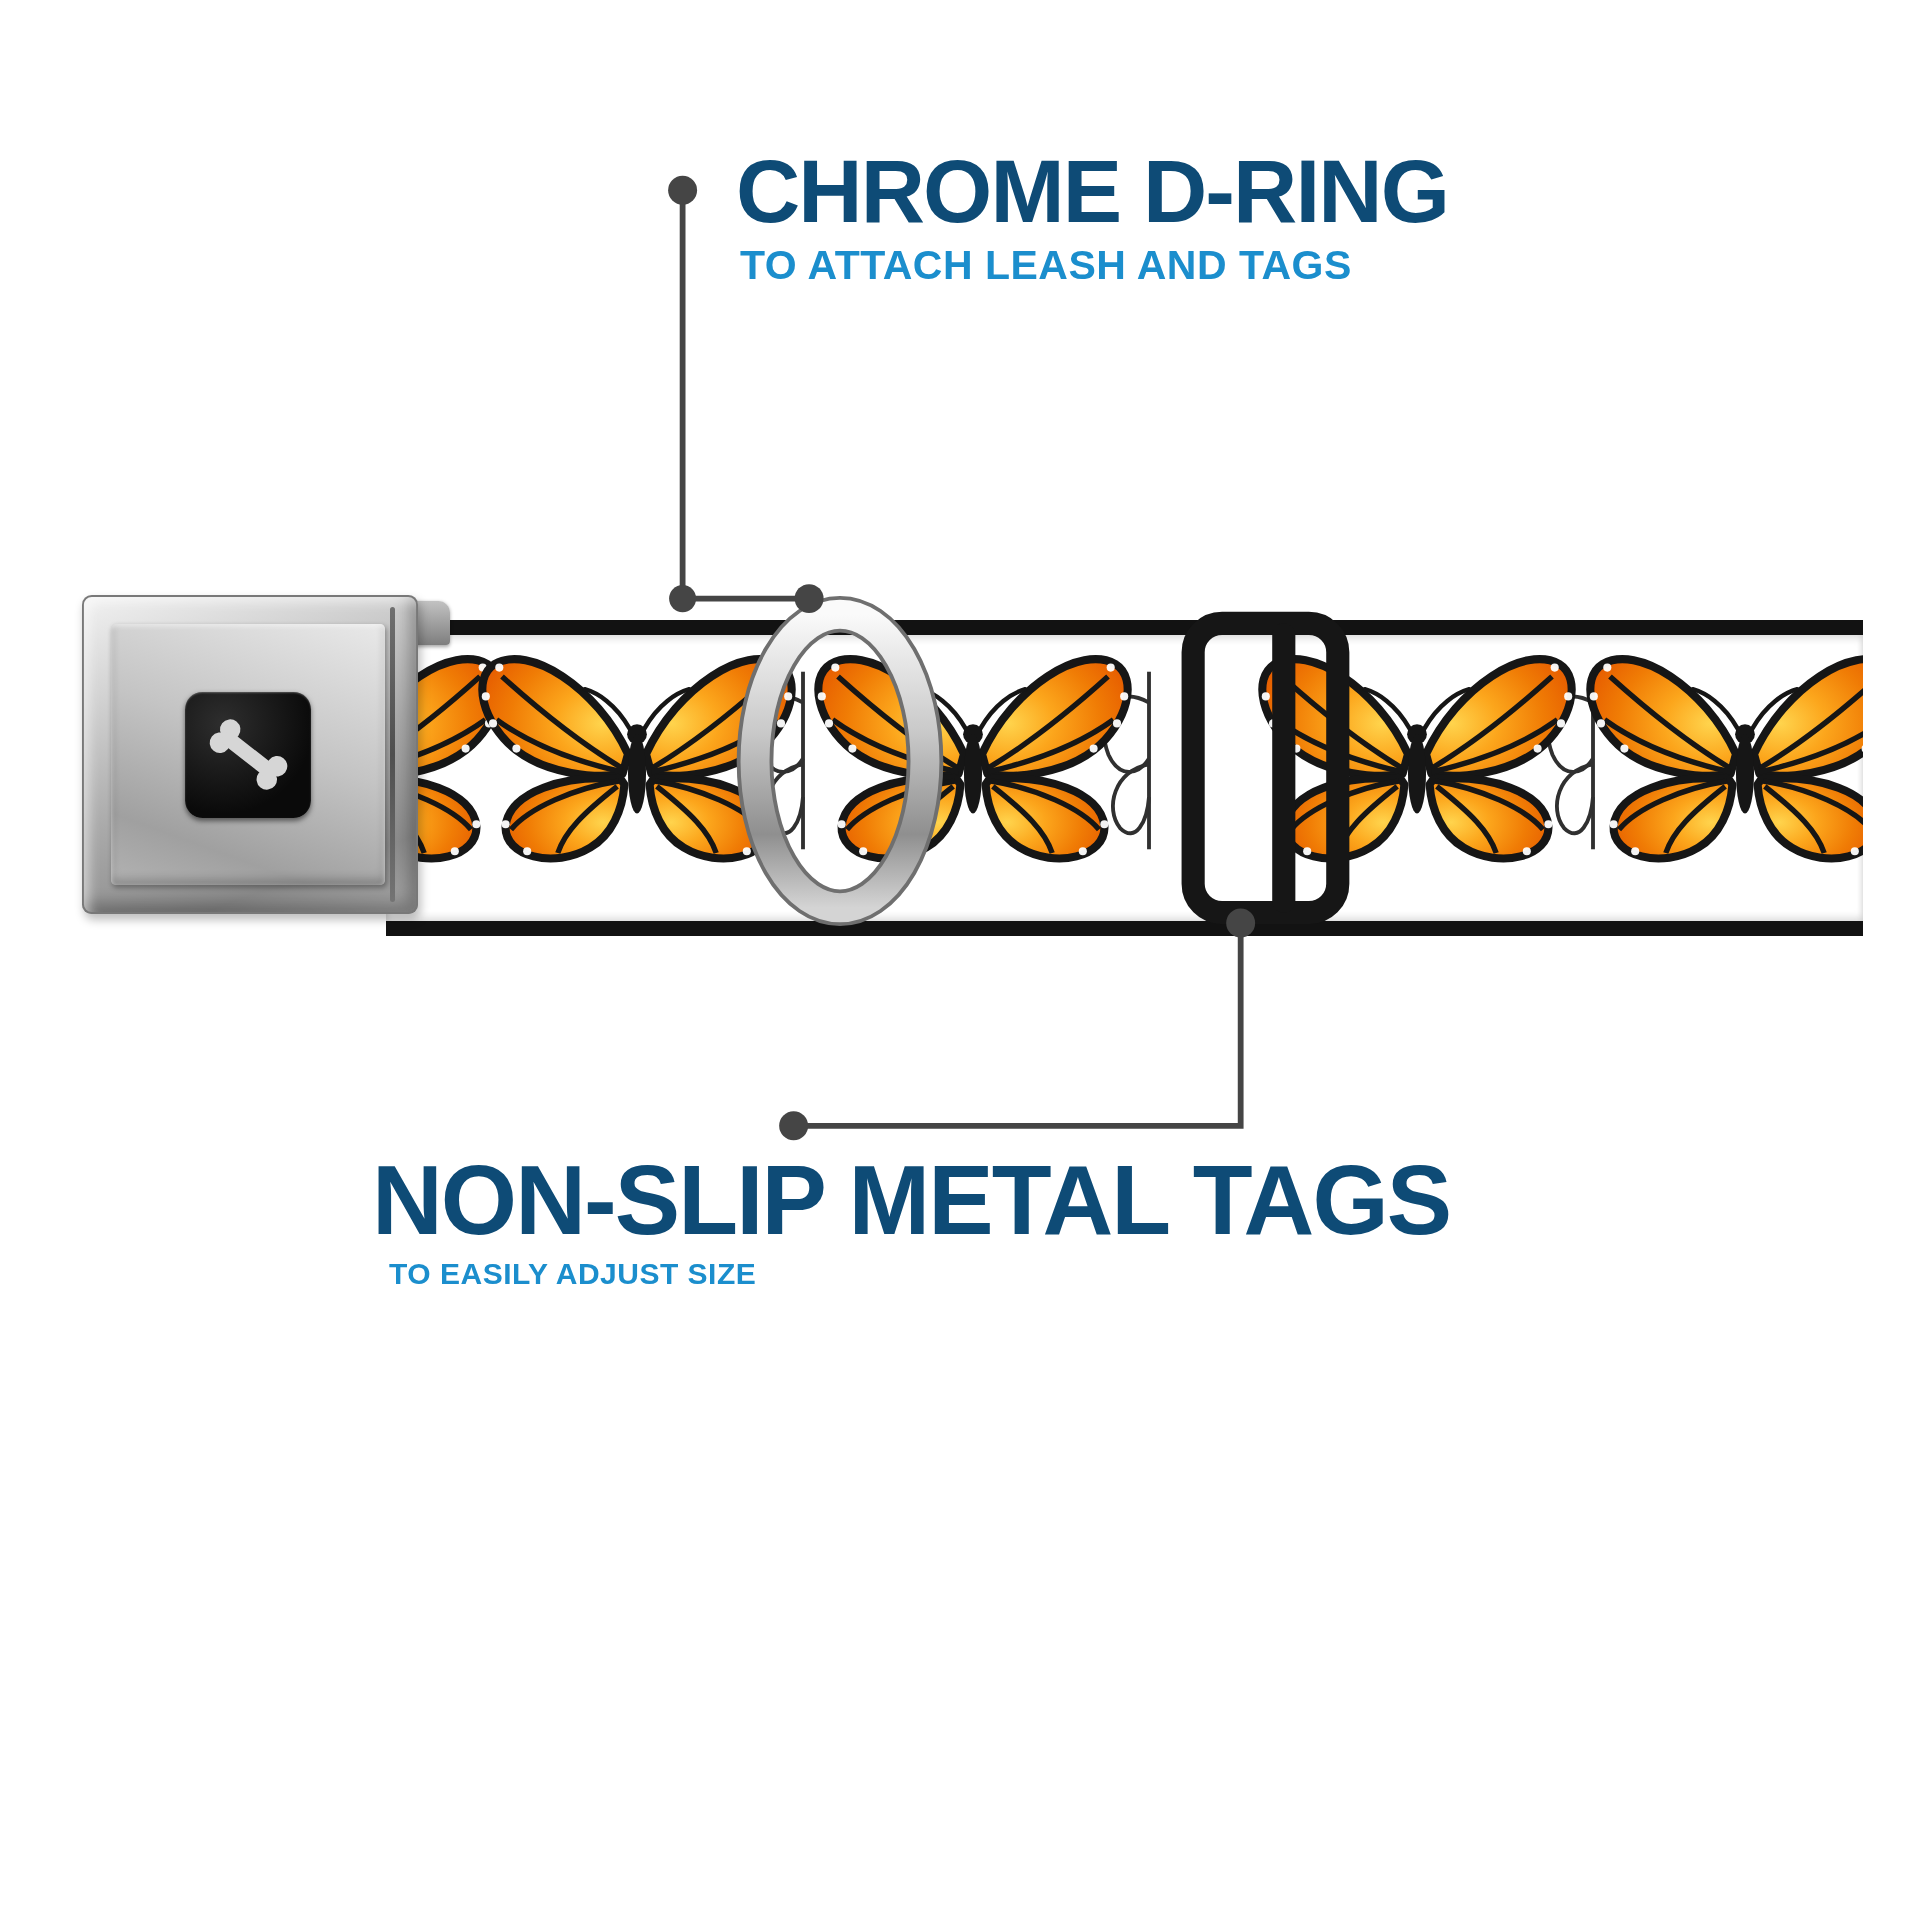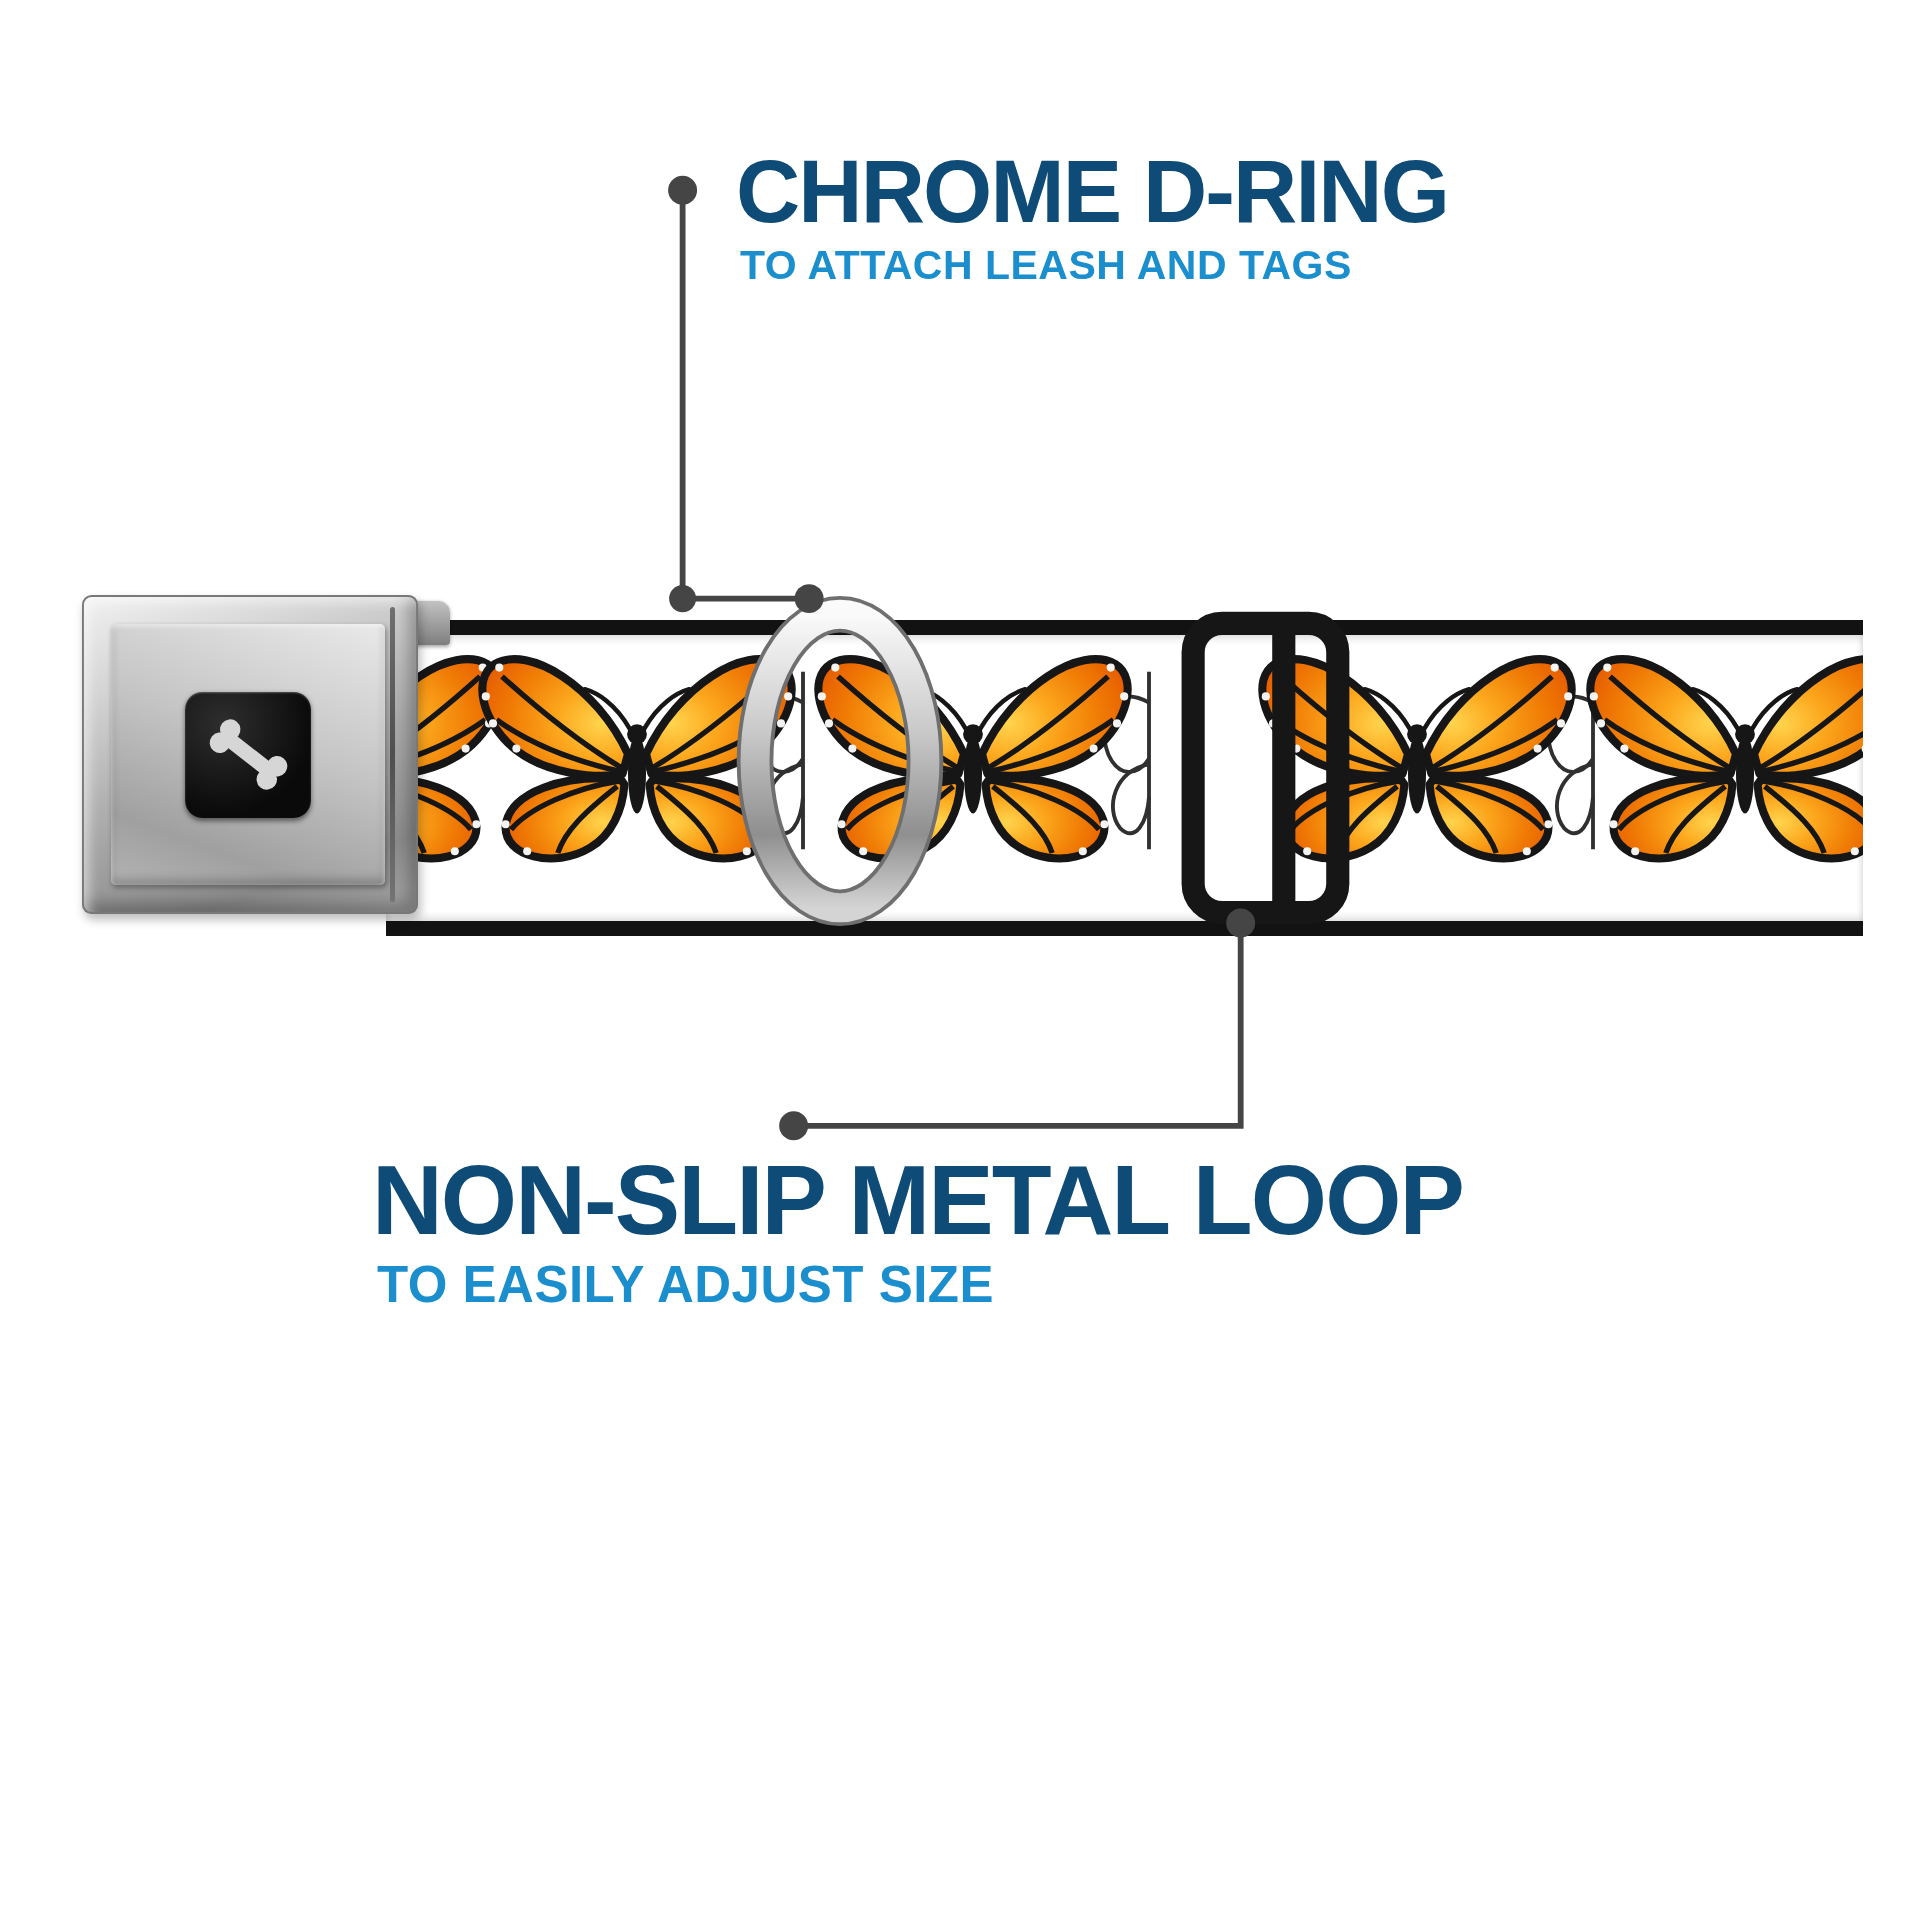--- a/index.html
+++ b/index.html
@@ -12,21 +12,21 @@
     position:absolute;color:var(--title-navy,#0e4b76);
     font-weight:bold;letter-spacing:-1.9px;line-height:1;white-space:nowrap;
   }
   .callout-sub{
     position:absolute;color:var(--subtitle-blue,#1b8ecd);
     font-weight:bold;letter-spacing:0.5px;line-height:1;white-space:nowrap;
   }
   #c1-title{left:736px;top:147px;font-size:89px;}
   #c1-sub{left:740px;top:245px;font-size:41px;text-align:center;}
   #c2-title{left:372px;top:1151px;font-size:98px;}
-  #c2-sub{left:377px;top:1259px;font-size:51px;}
+  #c2-sub{left:389px;top:1259px;font-size:30px;}
   
   #connectors{position:absolute;left:0;top:0;z-index:6;pointer-events:none;}
   
   .strap{
     position:absolute;left:386px;top:620px;width:1477px;height:286px;
     background:var(--strap-white,#fff);
     border-top:15.4px solid var(--strap-edge,#121212);
     border-bottom:15.4px solid var(--strap-edge,#121212);
     overflow:hidden;z-index:2;
     box-shadow:inset 0 3.9px 7.7px rgba(0,0,0,.12), inset 0 -3.9px 7.7px rgba(0,0,0,.12);
@@ -119,21 +119,21 @@
         <line x1="60" y1="8" x2="60" y2="192"></line>
         <path d="M60,40 C20,18 4,58 18,94 C30,120 50,114 60,98"></path>
         <path d="M60,104 C24,110 14,150 30,170 C46,186 58,164 60,138"></path>
       </g>
     </defs>
   </svg>
 
   <div class="callout-title textlayer" id="c1-title">CHROME D-RING</div>
   <div class="callout-sub textlayer" id="c1-sub">TO ATTACH LEASH AND TAGS</div>
 
-  <div class="callout-title textlayer" id="c2-title">NON-SLIP METAL LOOP</div>
+  <div class="callout-title textlayer" id="c2-title">NON-SLIP METAL TAGS</div>
   <div class="callout-sub textlayer" id="c2-sub">TO EASILY ADJUST SIZE</div>
 
   <svg id="connectors" width="1931" height="1931" viewBox="0 0 2000 2000">
     <g stroke="var(--connector-gray,#454545)" stroke-width="6" fill="none">
       <path d="M707,197 V620 H838"></path>
       <path d="M1285,956 V1166 H822"></path>
     </g>
     <g fill="var(--connector-gray,#454545)">
       <circle cx="707" cy="197" r="15"></circle>
       <circle cx="707" cy="620" r="14"></circle>

